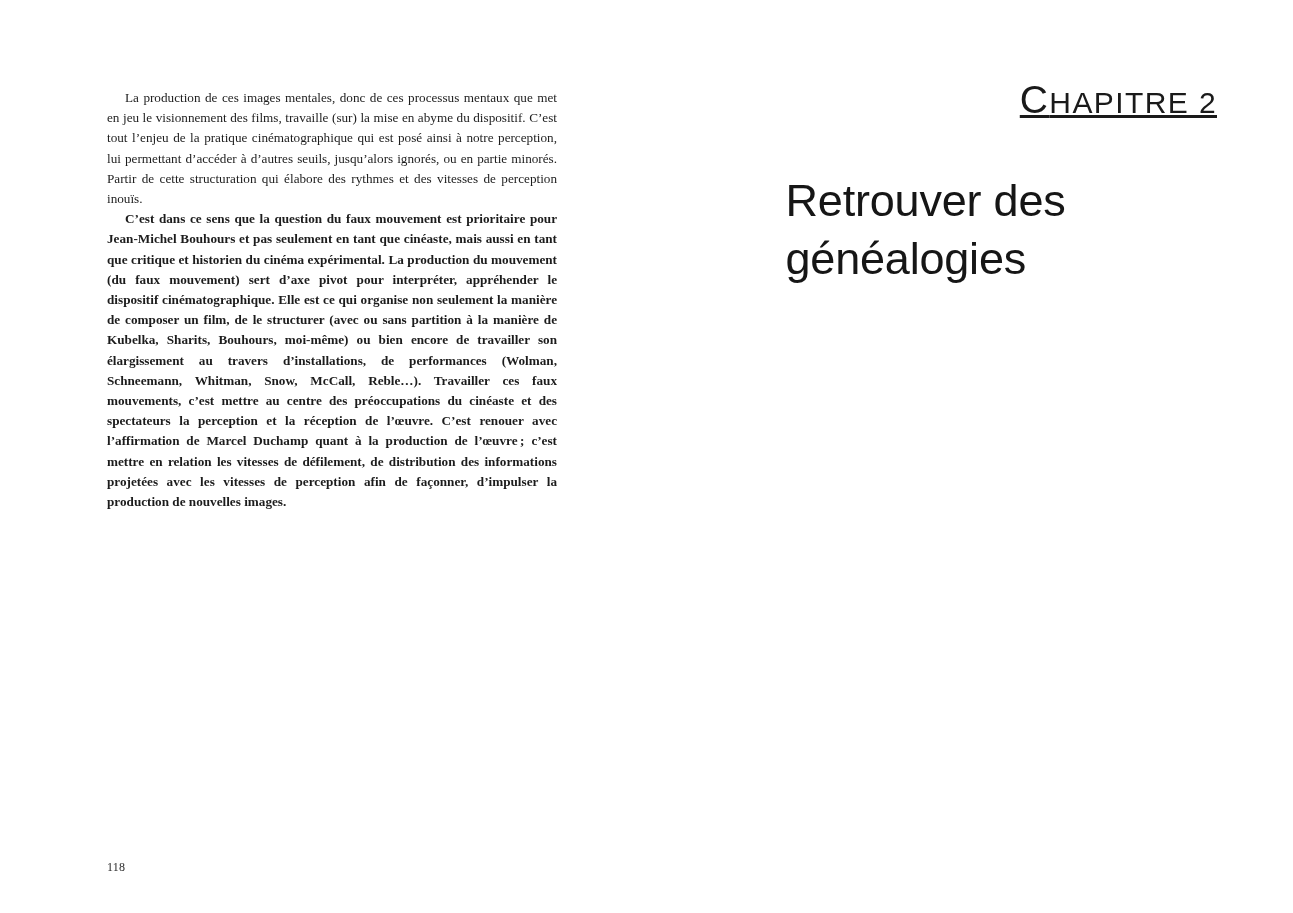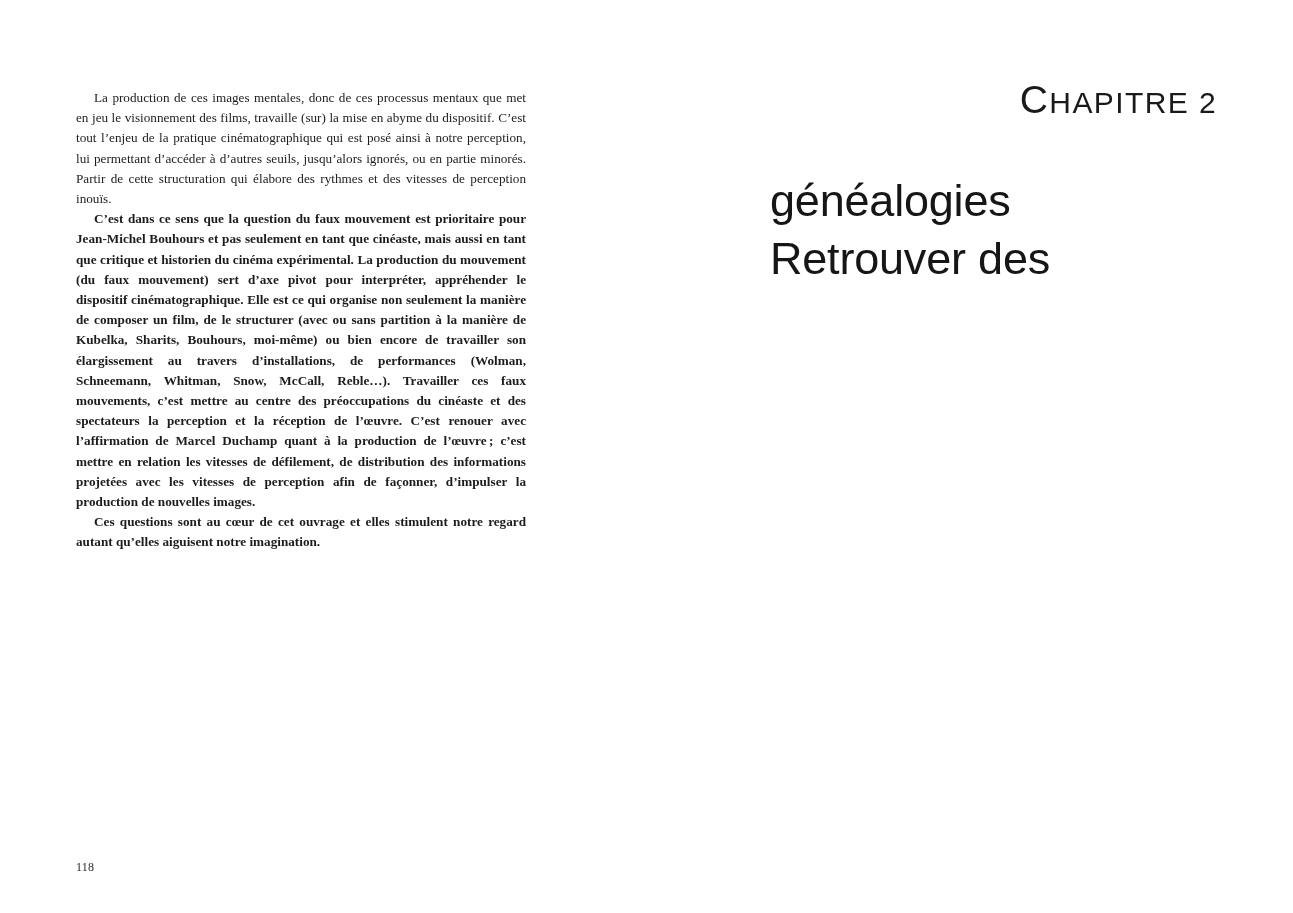--- a/index.html
+++ b/index.html
@@ -13,20 +13,21 @@
     font-family: "Liberation Serif", serif;
     color: #1a1a1a;
     overflow: hidden;
     position: relative;
   }
 
   .spread {
     position: absolute;
     inset: 0;
     display: flex;
+    margin-left: 31px;
   }
 
   
   .page-left {
     position: relative;
     width: 646px;
     height: 913px;
   }
 
   .body-column {
@@ -78,20 +79,21 @@
     right: 76px;
     top: 78px;
     font-family: "Liberation Sans", sans-serif;
     font-size: 39px;
     font-weight: 400;
     letter-spacing: 1.4px;
     color: #1a1a1a;
     text-align: right;
     white-space: nowrap;
     font-variant: small-caps;
+    text-decoration: underline;
   }
   
   .chapter-number .cap {
     font-size: 39px;
   }
   .chapter-number .sc {
     font-size: 30px;
   }
 
   .chapter-title {
@@ -114,31 +116,30 @@
 </head>
 <body>
 
 <div class="spread">
 
   <div class="page-left">
 
     <div class="body-column">
       <p class="indent">La production de ces images mentales, donc de ces processus mentaux que met en jeu le visionnement des films, travaille (sur) la mise en abyme du dispositif. C’est tout l’enjeu de la pratique cinématographique qui est posé ainsi à notre perception, lui permettant d’accéder à d’autres seuils, jusqu’alors ignorés, ou en partie minorés. Partir de cette structuration qui élabore des rythmes et des vitesses de perception inouïs.</p>
       <p class="indent">C’est dans ce sens que la question du faux mouvement est prioritaire pour Jean-Michel Bouhours et pas seulement en tant que cinéaste, mais aussi en tant que critique et historien du cinéma expérimental. La production du mouvement (du faux mouvement) sert d’axe pivot pour interpréter, appréhender le dispositif cinématographique. Elle est ce qui organise non seulement la manière de composer un film, de le structurer (avec ou sans partition à la manière de Kubelka, Sharits, Bouhours, moi-même) ou bien encore de travailler son élargissement au travers d’installations, de performances (Wolman, Schneemann, Whitman, Snow, McCall, Reble…). Travailler ces faux mouvements, c’est mettre au centre des préoccupations du cinéaste et des spectateurs la perception et la réception de l’œuvre. C’est renouer avec l’affirmation de Marcel Duchamp quant à la production de l’œuvre ; c’est mettre en relation les vitesses de défilement, de distribution des informations projetées avec les vitesses de perception afin de façonner, d’impulser la production de nouvelles images.</p>
-      <p class="indent">Ces questions sont au cœur de cet ouvrage et elles stimulent notre regard autant qu’elles aiguisent notre imagination.</p>
     </div>
 
     <div class="folio">118</div>
   </div>
 
   <div class="page-right">
 
     <div class="chapter-number">
       <span class="cap">C</span><span class="sc">HAPITRE 2</span>
     </div>
 
     <div class="chapter-title">
+      <span class="line">Retrouver des</span>
       <span class="line">généalogies</span>
-      <span class="line">Retrouver des</span>
     </div>
 
   </div>
 </div>
 
 </body></html>

